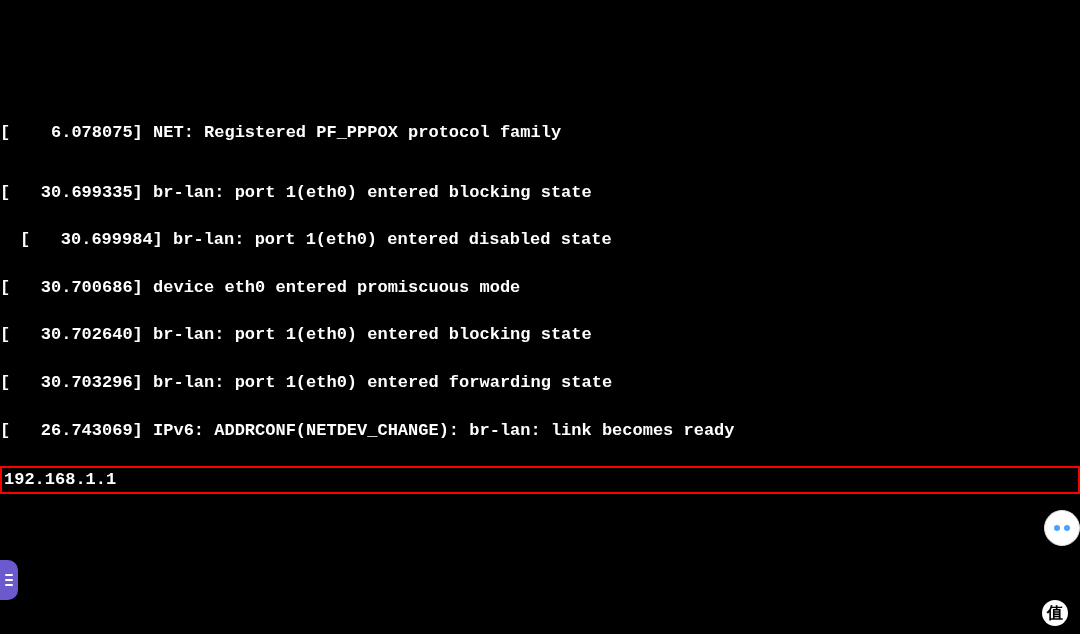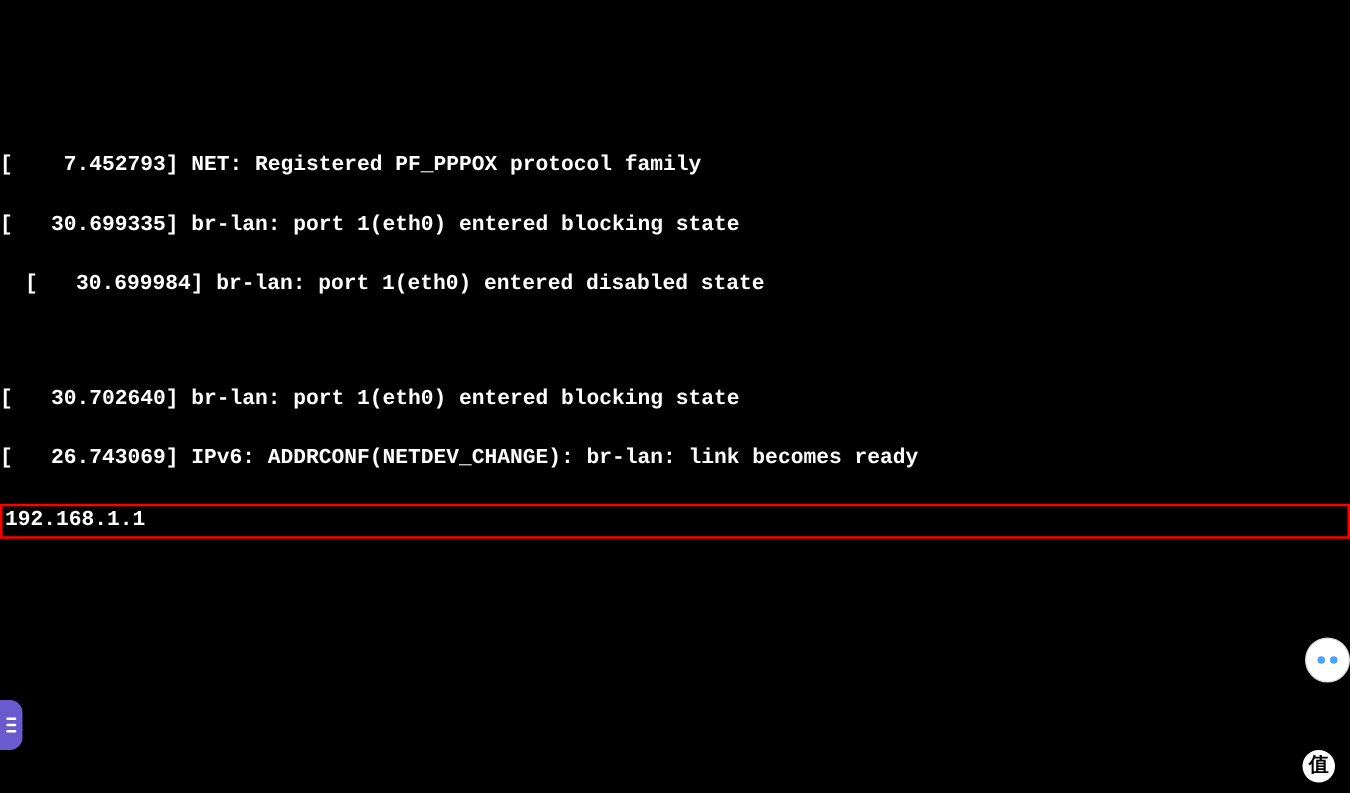--- a/index.html
+++ b/index.html
@@ -88,24 +88,26 @@
     .left-tab .l {
       width: 8px; height: 2px; background: #fff; border-radius: 1px;
     }
   </style>
 </head>
 <body>
 
 
 
 <div class="term">
-<span style="display: block;">[    7.452793] NET: Registered PF_PPPOX protocol family</span>
-<span style="display: block;">[   30.699335] br-lan: port 1(eth0) entered blocking state</span>
+<span style="display: block;">[    6.078075] NET: Registered PF_PPPOX protocol family</span>
+<span style="display: block; margin-top: 12px;">[   30.699335] br-lan: port 1(eth0) entered blocking state</span>
 <span style="display: block; margin-left: 20px;">[   30.699984] br-lan: port 1(eth0) entered disabled state</span>
-<span style="display: block; margin-top: 44px;">[   30.702640] br-lan: port 1(eth0) entered blocking state</span>
+<span style="display: block;">[   30.700686] device eth0 entered promiscuous mode</span>
+<span style="display: block;">[   30.702640] br-lan: port 1(eth0) entered blocking state</span>
+<span style="display: block;">[   30.703296] br-lan: port 1(eth0) entered forwarding state</span>
 <span style="display: block;">[   26.743069] IPv6: ADDRCONF(NETDEV_CHANGE): br-lan: link becomes ready</span>
 <span class="highlight-box" style="display: block;">192.168.1.1</span>
 <span style="display: block;"> </span>
 
 
 
 
 
 
 

